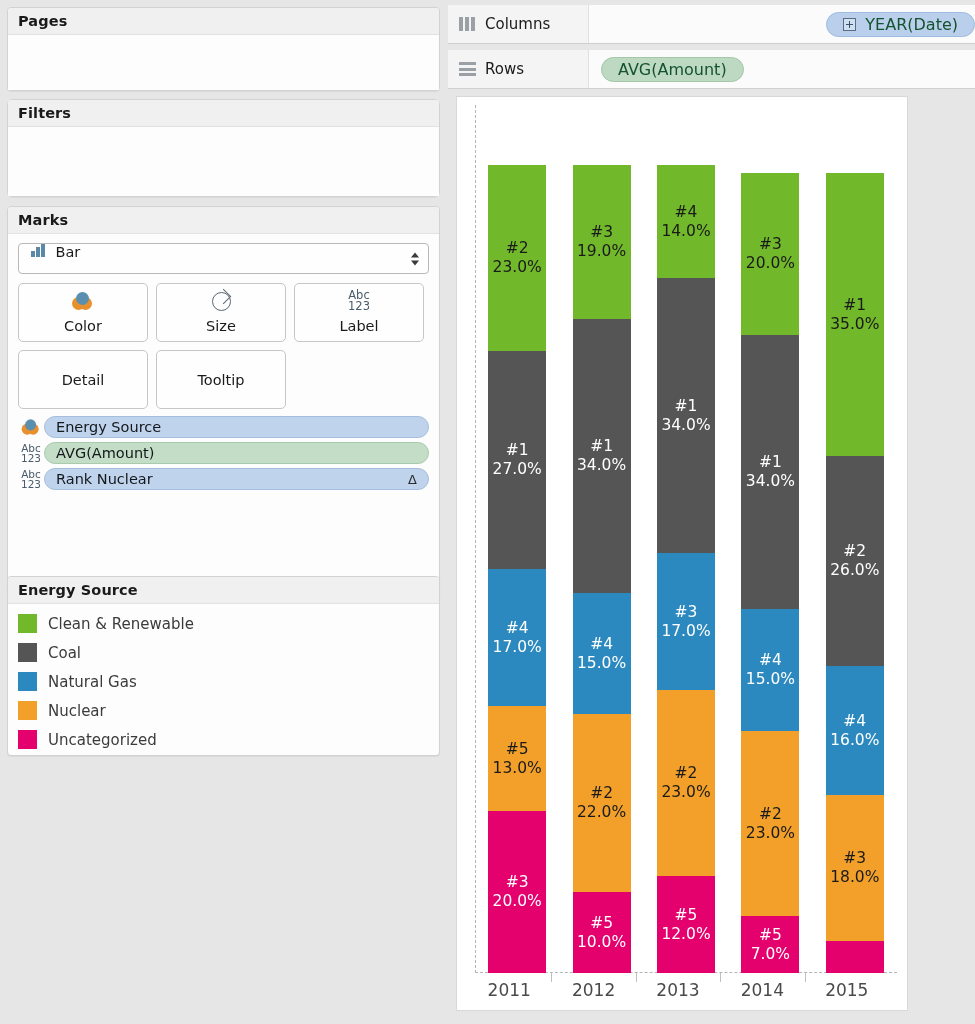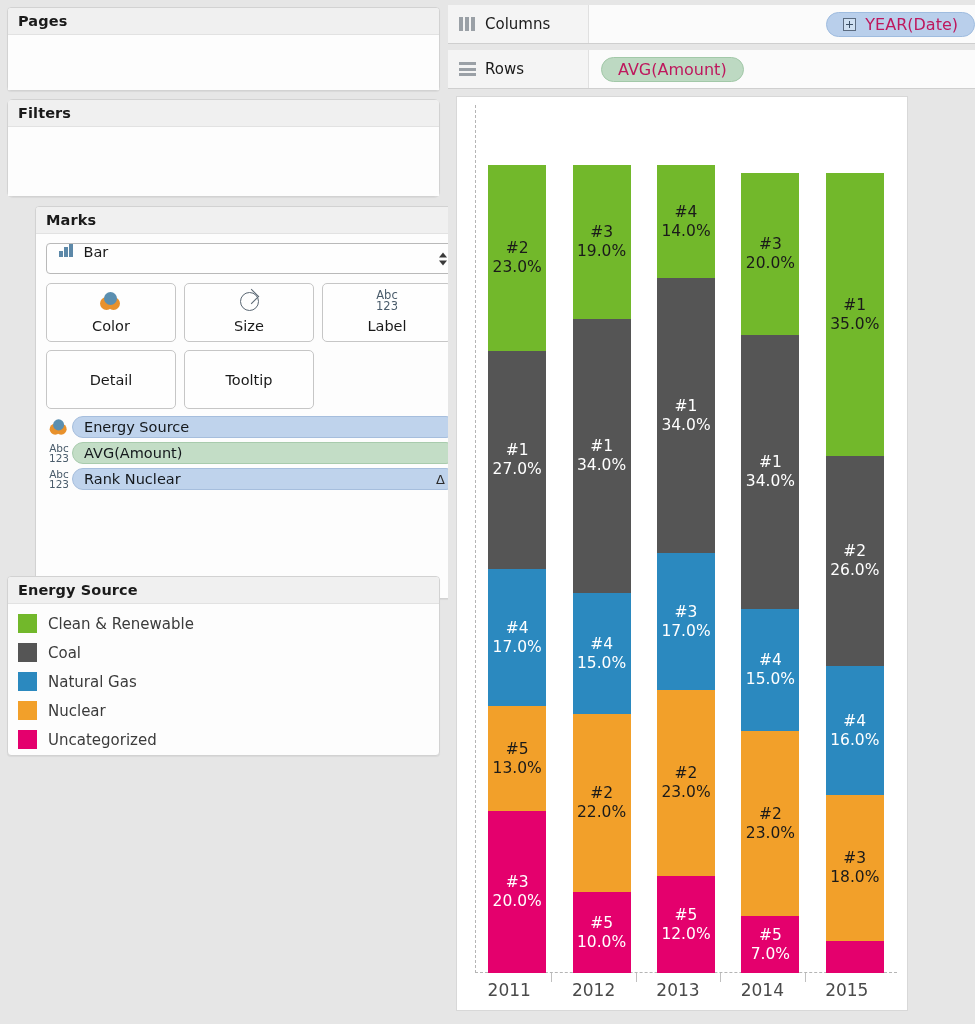--- a/index.html
+++ b/index.html
@@ -34,21 +34,21 @@
     color: #1a1a1a;
     background: #f0f0f0;
     border-bottom: 1px solid #e2e2e2;
     border-radius: 3px 3px 0 0;
     letter-spacing: 0.1px;
   }
   .card-body { background: #fdfdfd; width: 100%; }
 
   #pages-card  { left: 7px; top: 7px;   width: 433px; height: 84px; }
   #filters-card{ left: 7px; top: 99px;  width: 433px; height: 98px; border-radius: 6px; }
-  #marks-card  { left: 7px; top: 206px; width: 433px; height: 393px; margin-left: 28px; }
+  #marks-card  { left: 7px; top: 206px; width: 433px; height: 393px; }
   #legend-card { left: 7px; top: 576px; width: 433px; height: 180px; }
 
   
   .marks-select {
     position: relative;
     margin: 9px 10px 0 10px;
     height: 31px;
     background: #fefefe;
     border: 1px solid #b9b9b9;
     border-radius: 4px;
@@ -146,21 +146,21 @@
   }
   .shelf-icon { width: 17px; height: 14px; margin-right: 9px; display:flex; gap:2px; }
   .shelf-icon.cols i { display:block; width: 4px; height: 14px; background:#9aa0a6; }
   .shelf-icon.rows  { flex-direction: column; gap: 2.5px; }
   .shelf-icon.rows i { display:block; width: 17px; height: 3px; background:#9aa0a6; }
   .shelf-pill {
     height: 25px; border-radius: 13px;
     display: flex; align-items: center;
     padding: 0 16px;
     margin-left: 12px;
-    font-size: 16px; color: #be185d;
+    font-size: 16px; color: #14532d;
   }
   .shelf-pill.blue  { background: #b9cfeb; border: 1px solid #9fbcdf; }
   .shelf-pill.green { background: #bdd9c2; border: 1px solid #a2c8a8; }
   .plusbox {
     width: 13px; height: 13px;
     border: 1px solid #5b6b80;
     margin-right: 9px;
     position: relative; flex: none;
     background: #cfe0f2;
   }

